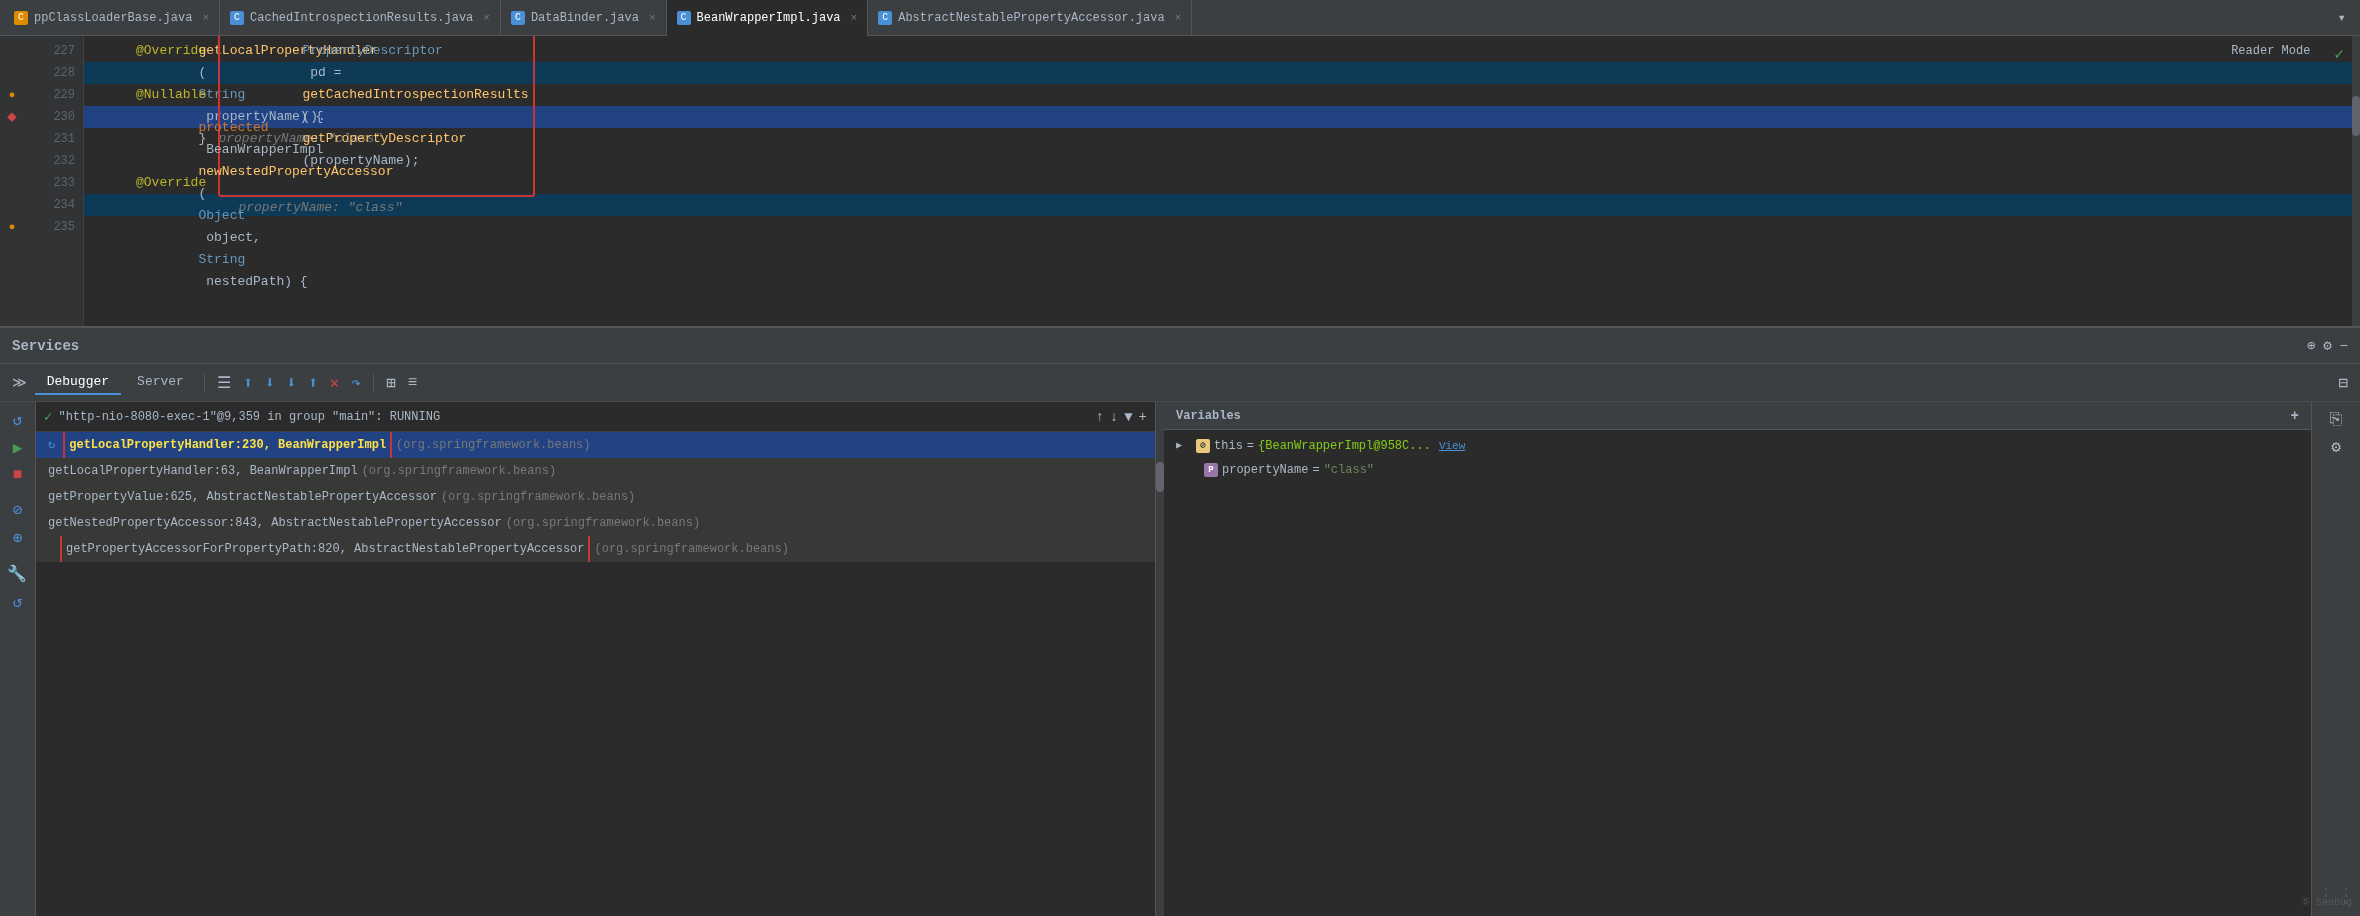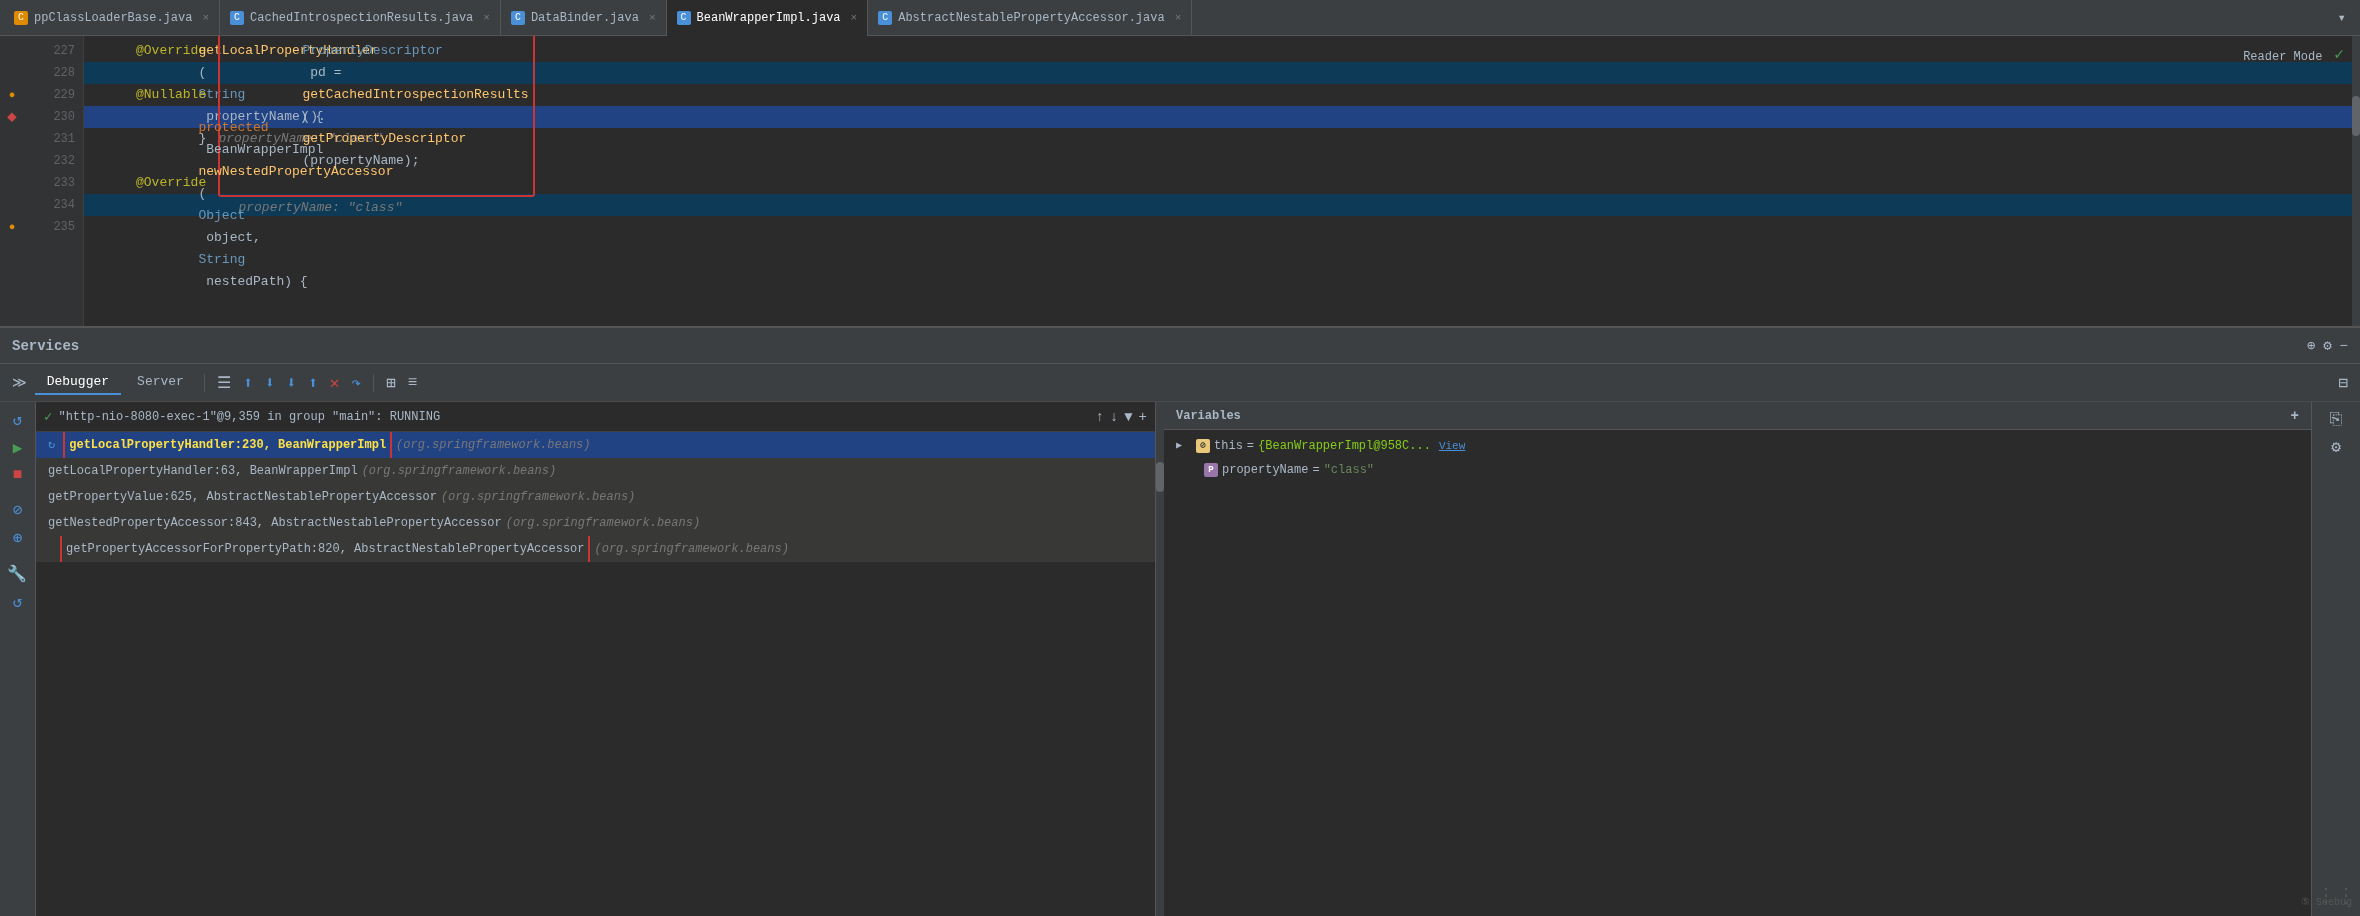--- a/index.html
+++ b/index.html
@@ -131,22 +131,22 @@
     }
     .bp-red { color: #cc4444; }
     .bp-orange { color: #e08a00; }
 
     
     .reader-mode {
       position: absolute;
       right: 16px;
       top: 8px;
       display: flex;
-      align-items: flex-end;
-      gap: 12px;
+      align-items: flex-start;
+      gap: 24px;
       color: #a9b7c6;
       font-size: 12px;
     }
     .reader-check {
       color: #499c54;
       font-size: 16px;
     }
 
     
     .code-scrollbar {
@@ -295,21 +295,21 @@
       gap: 4px;
       cursor: pointer;
       white-space: nowrap;
       overflow: hidden;
     }
     .frame-item.selected {
       background: #214283;
     }
     .frame-name { color: #a9b7c6; }
     .frame-name.bold-name { color: #fde047; font-weight: bold; }
-    .frame-package { color: #787878; font-style: italic; }
+    .frame-package { color: #787878; }
 
     
     .thread-running {
       height: 30px;
       background: #2b2b2b;
       display: flex;
       align-items: center;
       padding: 0 8px;
       font-size: 12px;
       color: #a9b7c6;

